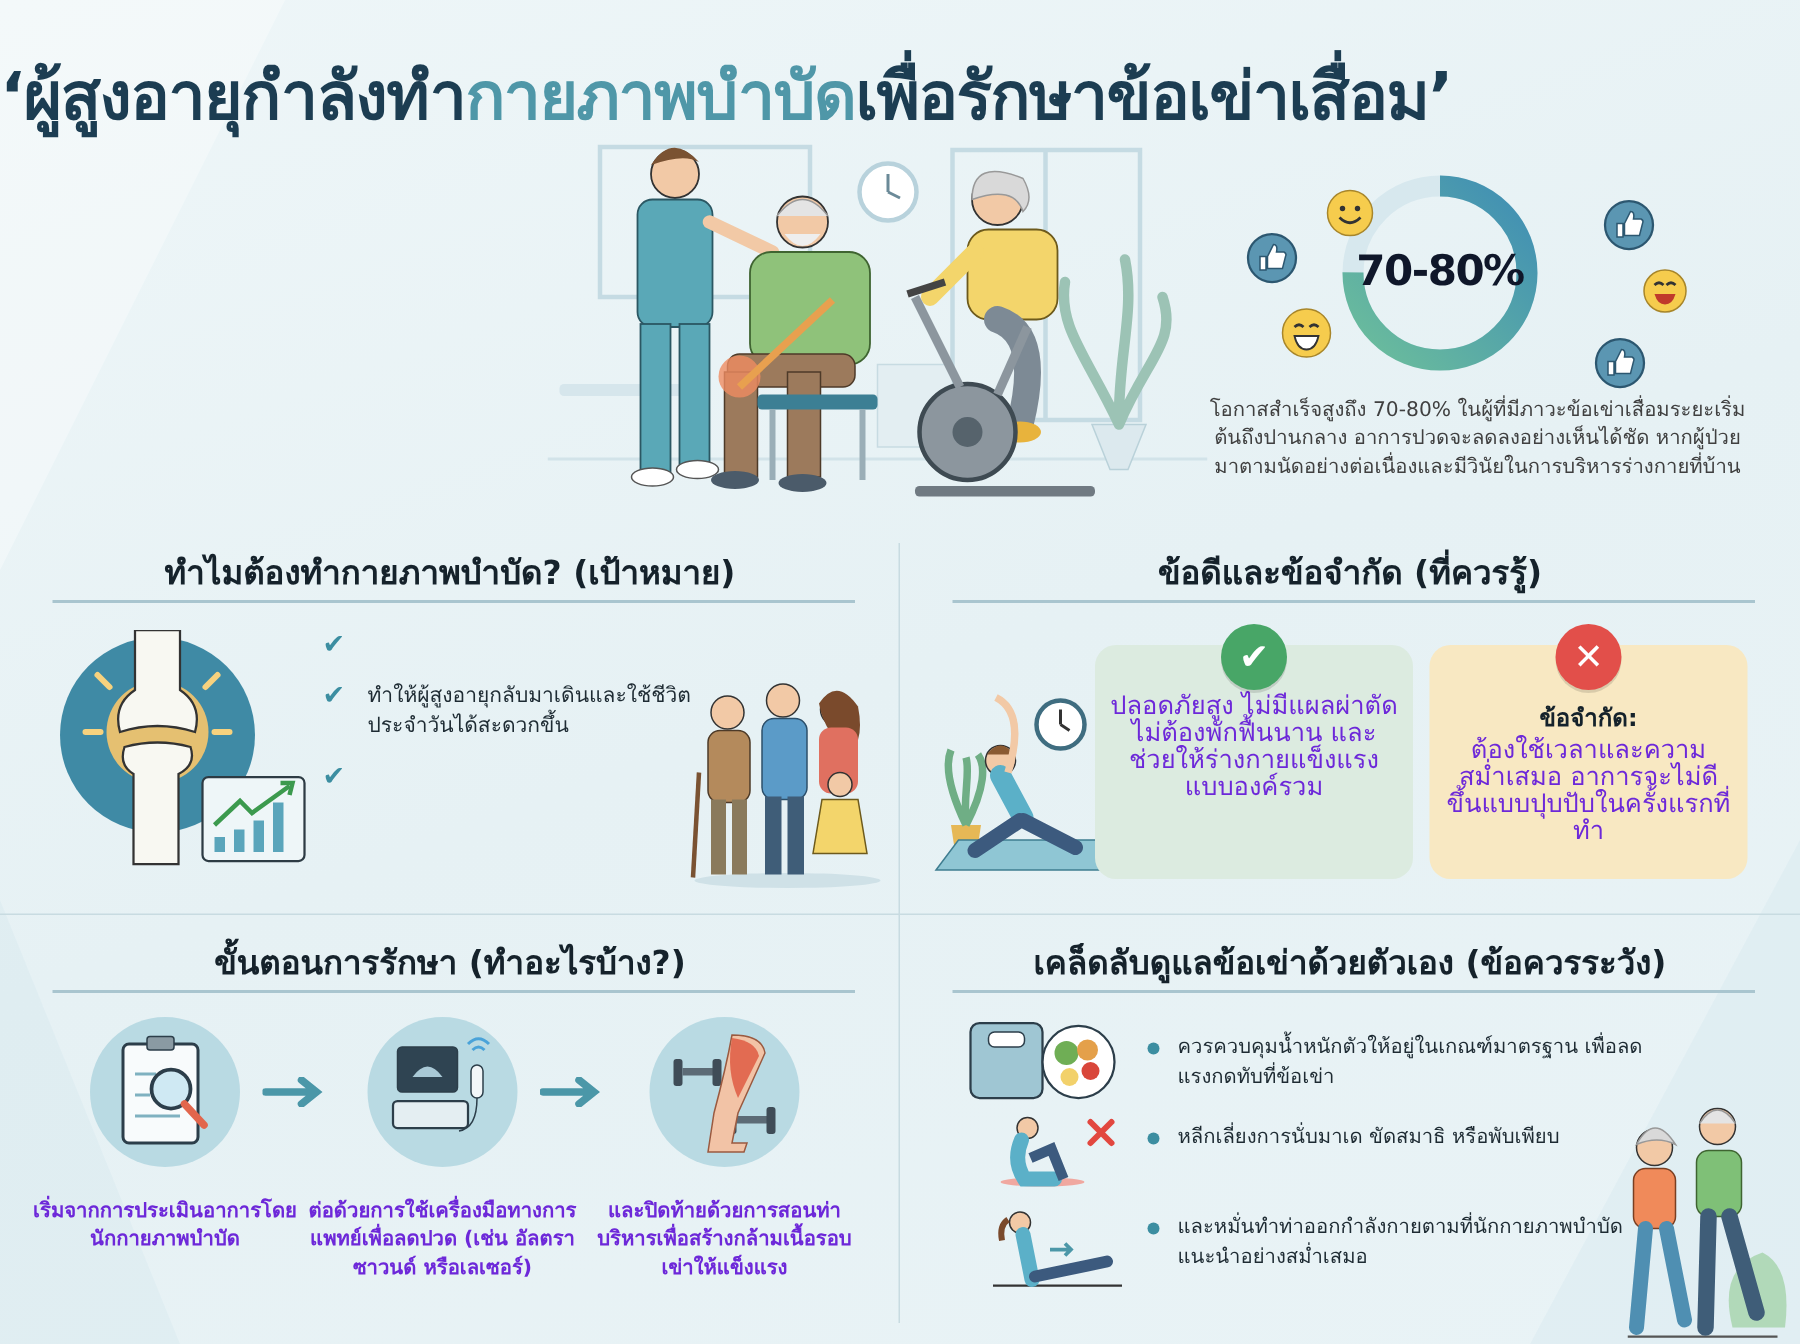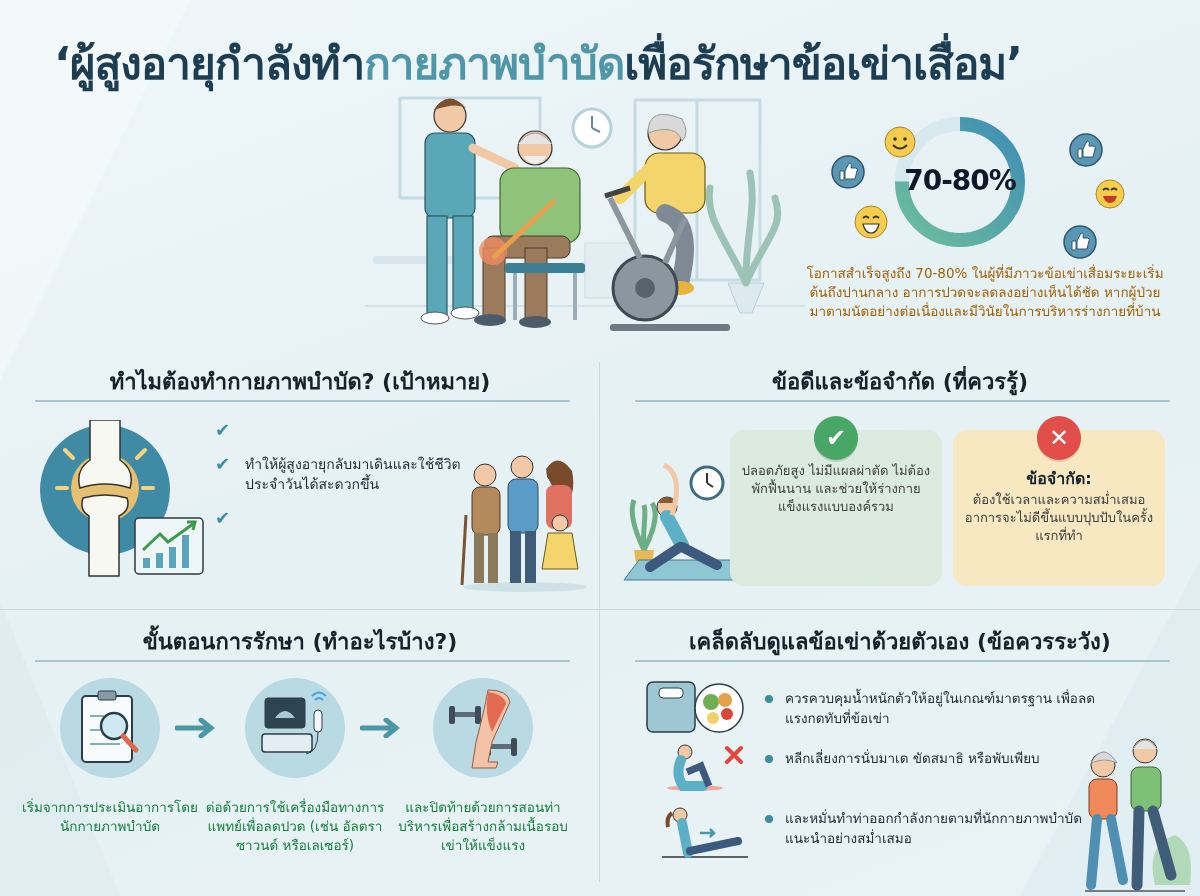--- a/index.html
+++ b/index.html
@@ -5,37 +5,37 @@
   * { box-sizing: border-box; margin: 0; padding: 0; }
   html, body { width: 1200px; height: 896px; overflow: hidden; }
   body {
     font-family: "DejaVu Sans", "Liberation Sans", sans-serif;
     background: linear-gradient(160deg, #eef6f8 0%, #e6f1f4 50%, #e9f3f6 100%);
     color: #1e2b33;
     position: relative;
   }
   .bg-tri { position: absolute; pointer-events: none; opacity: .35; }
   .title {
-    position: absolute; left: 0; top: 28px; width: 1076px; text-align: center;
+    position: absolute; left: 0; top: 28px; width: 1076px; text-align: left;
     font-family: "DejaVu Sans", sans-serif; font-weight: 700; font-size: 44px;
     color: #1c3d52; letter-spacing: -1px;
   }
   .title .accent { color: #4f97a8; }
 
   
   .hero { position: absolute; left: 365px; top: 88px; width: 440px; height: 255px; }
   .stat { position: absolute; left: 820px; top: 112px; width: 370px; height: 240px; }
   .ring { position: absolute; left: 70px; top: 0; width: 140px; height: 140px; }
   .ring-label {
     position: absolute; left: 70px; top: 52px; width: 140px; text-align: center;
     font-weight: 700; font-size: 28px; color: #0f172a; letter-spacing: -1px;
   }
   .stat-desc {
     position: absolute; left: -15px; top: 152px; width: 360px; text-align: center;
-    font-size: 13.5px; line-height: 19px; color: #a16207;
+    font-size: 13.5px; line-height: 19px; color: #404040;
   }
   .emoji { position: absolute; width: 36px; height: 36px; }
 
   
   .divider-v { position: absolute; left: 599px; top: 362px; width: 1px; height: 520px; background: #c8dbe1; }
   .divider-h { position: absolute; left: 0; top: 609px; width: 1200px; height: 1px; background: #c8dbe1; }
   .sec-title {
     position: absolute; text-align: center; font-weight: 700; font-size: 22px; color: #15222b;
   }
   .sec-rule { position: absolute; height: 2px; background: #a9c5cf; }
@@ -49,25 +49,25 @@
   .card.pro { left: 730px; top: 430px; width: 212px; height: 156px; background: #dcebe0; }
   .card.con { left: 953px; top: 430px; width: 212px; height: 156px; background: #f8e8c2; }
   .card-badge {
     position: absolute; top: -14px; left: 50%; margin-left: -22px; width: 44px; height: 44px;
     border-radius: 50%; color: #fff; font-weight: 700; font-size: 24px; line-height: 44px; text-align: center;
     box-shadow: 0 2px 0 rgba(0,0,0,.12);
   }
   .card.pro .card-badge { background: #48a667; }
   .card.con .card-badge { background: #e24f4a; }
   .card-head { font-weight: 700; font-size: 16px; color: #15222b; margin-top: 4px; }
-  .card-body { font-size: 13px; line-height: 18px; color: #404040; }
+  .card-body { font-size: 17px; line-height: 18px; color: #6d28d9; }
 
   .step-circle { position: absolute; width: 100px; height: 100px; border-radius: 50%; background: #b9dae3; }
   .step-arrow { position: absolute; width: 44px; height: 20px; }
-  .step-text { position: absolute; width: 190px; text-align: center; font-size: 13.5px; line-height: 19px; color: #15803d; }
+  .step-text { position: absolute; width: 190px; text-align: center; font-size: 13.5px; line-height: 19px; color: #6d28d9; font-weight: bold; }
 
   .tips { position: absolute; left: 765px; top: 688px; width: 330px; }
   .tip { display: flex; gap: 12px; position: absolute; left: 0; width: 330px; }
   .tip-dot { width: 8px; height: 8px; border-radius: 50%; background: #3c8ea1; flex: none; margin-top: 7px; }
   .tip-text { font-size: 13.5px; line-height: 20px; color: #1e2b33; }
 </style>
 </head>
 <body>
 
 <svg class="bg-tri" style="left:0;top:0" width="1200" height="896">

